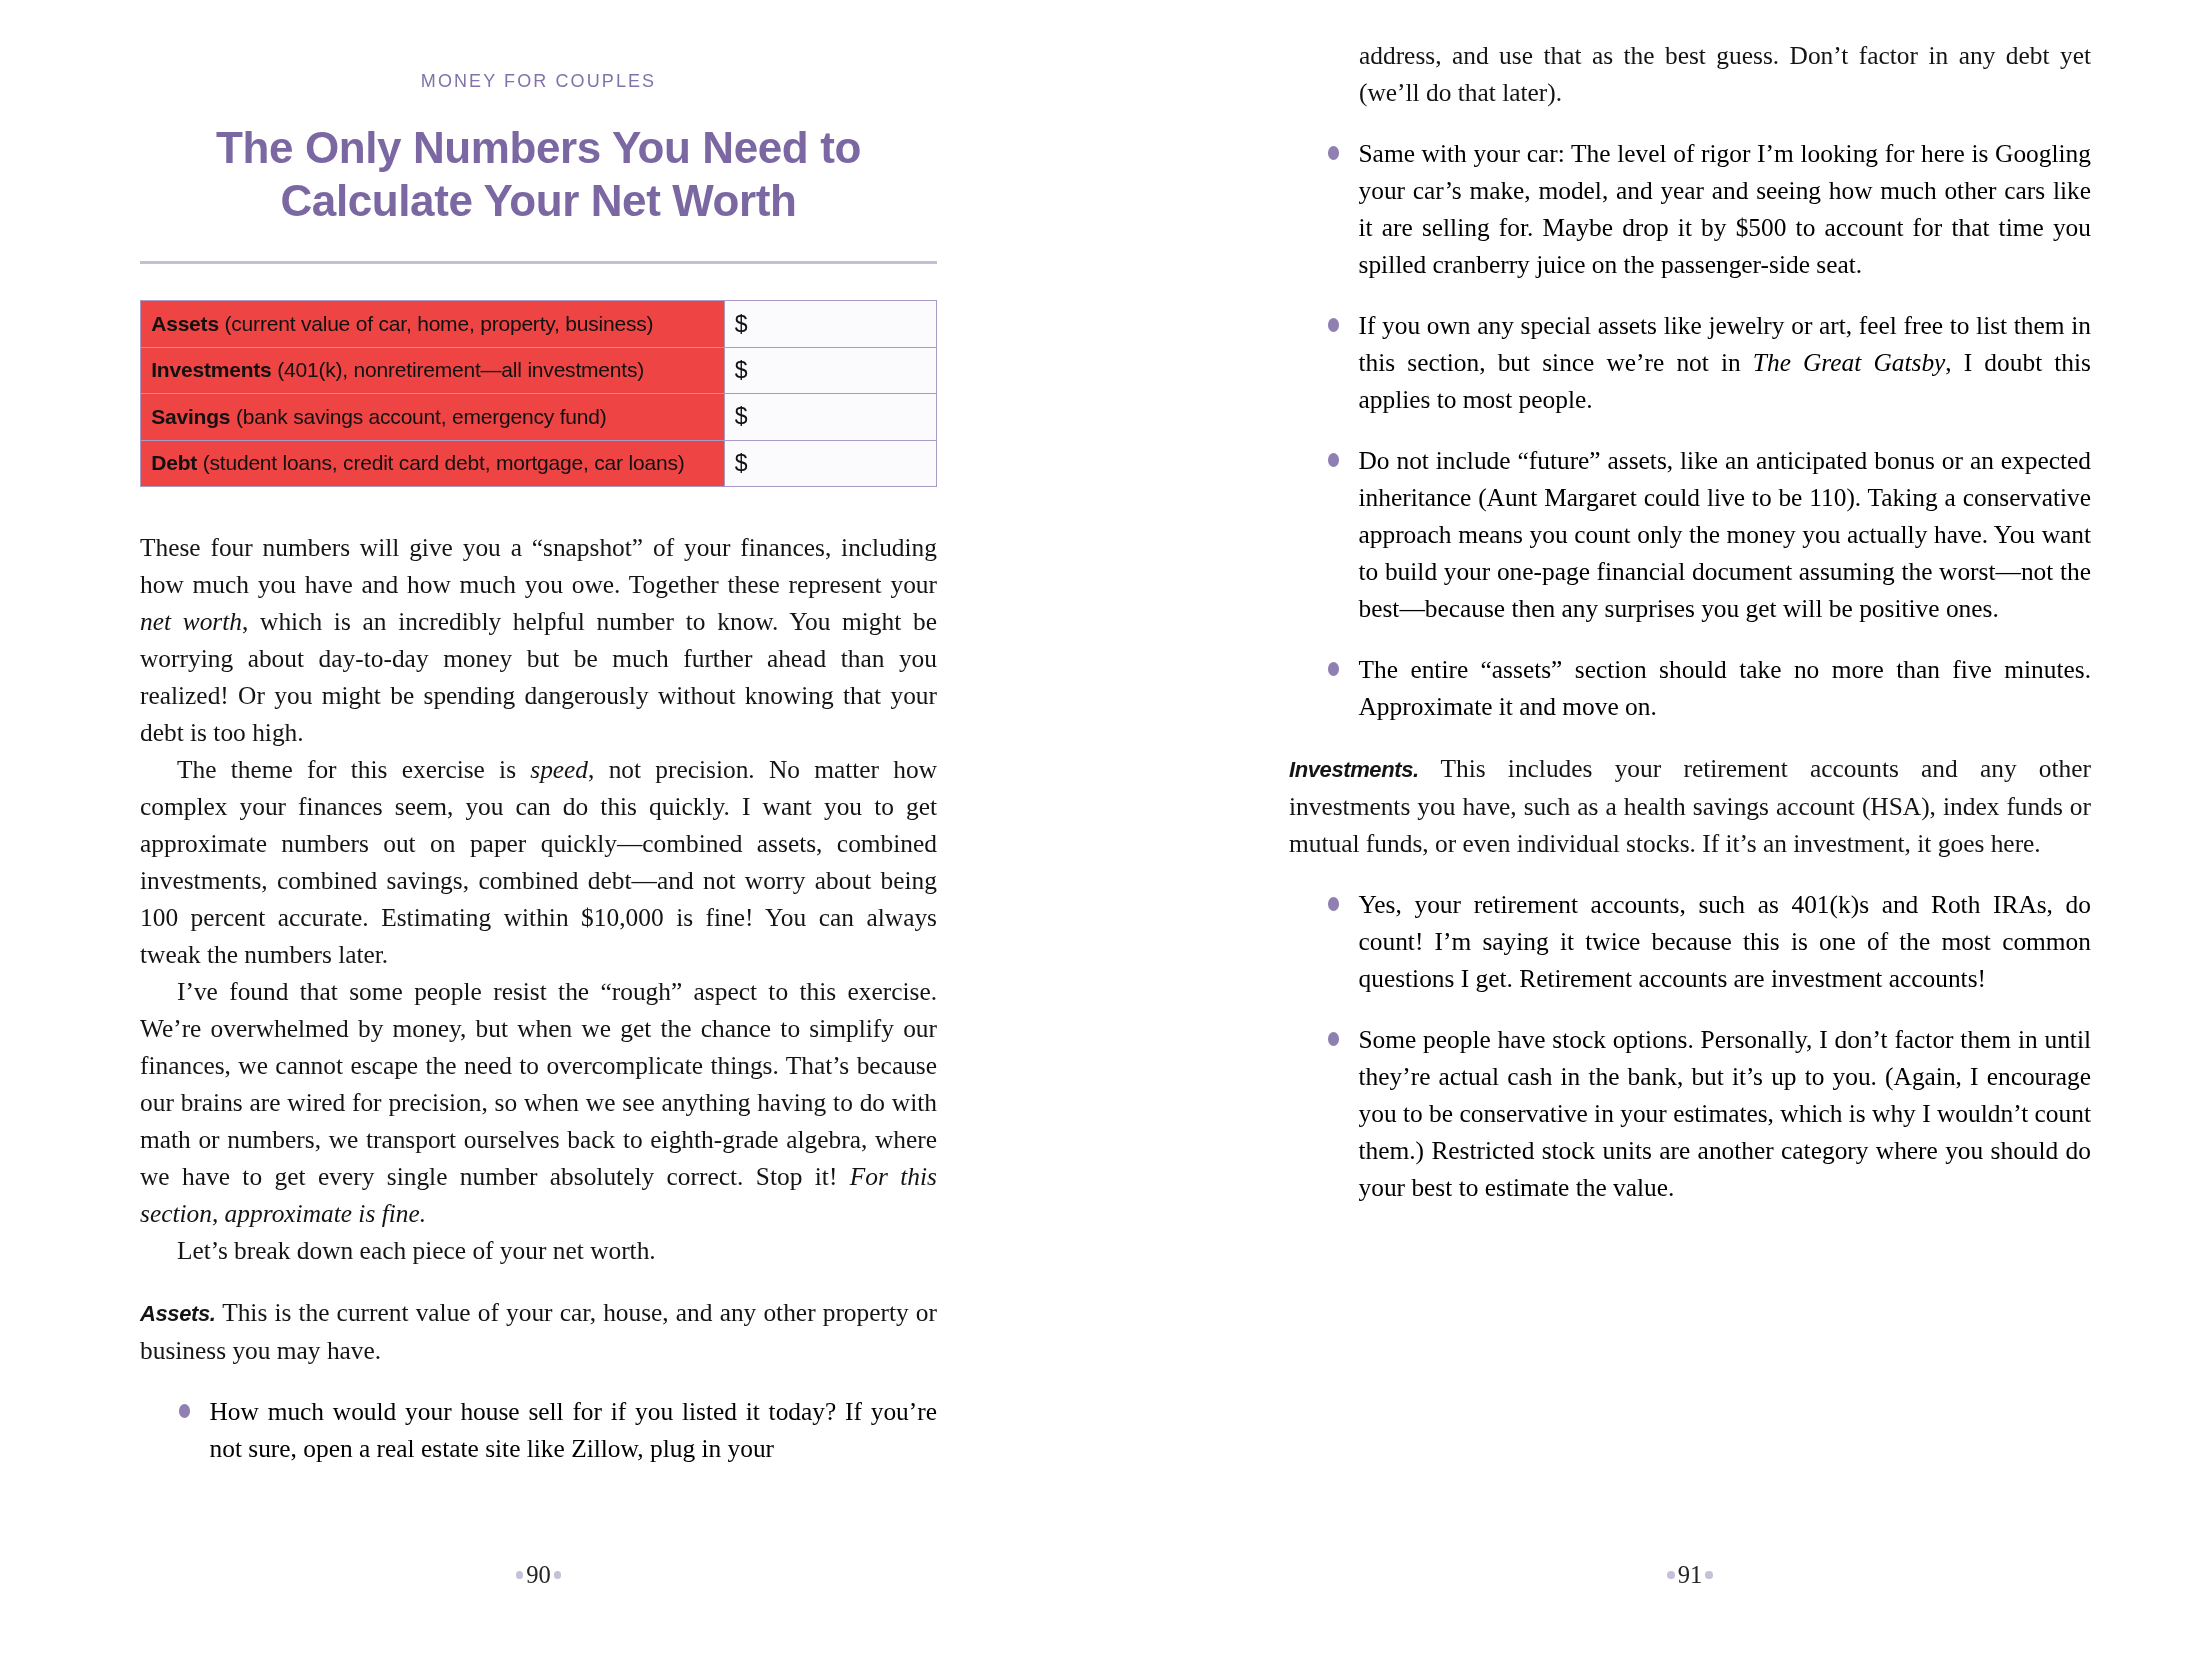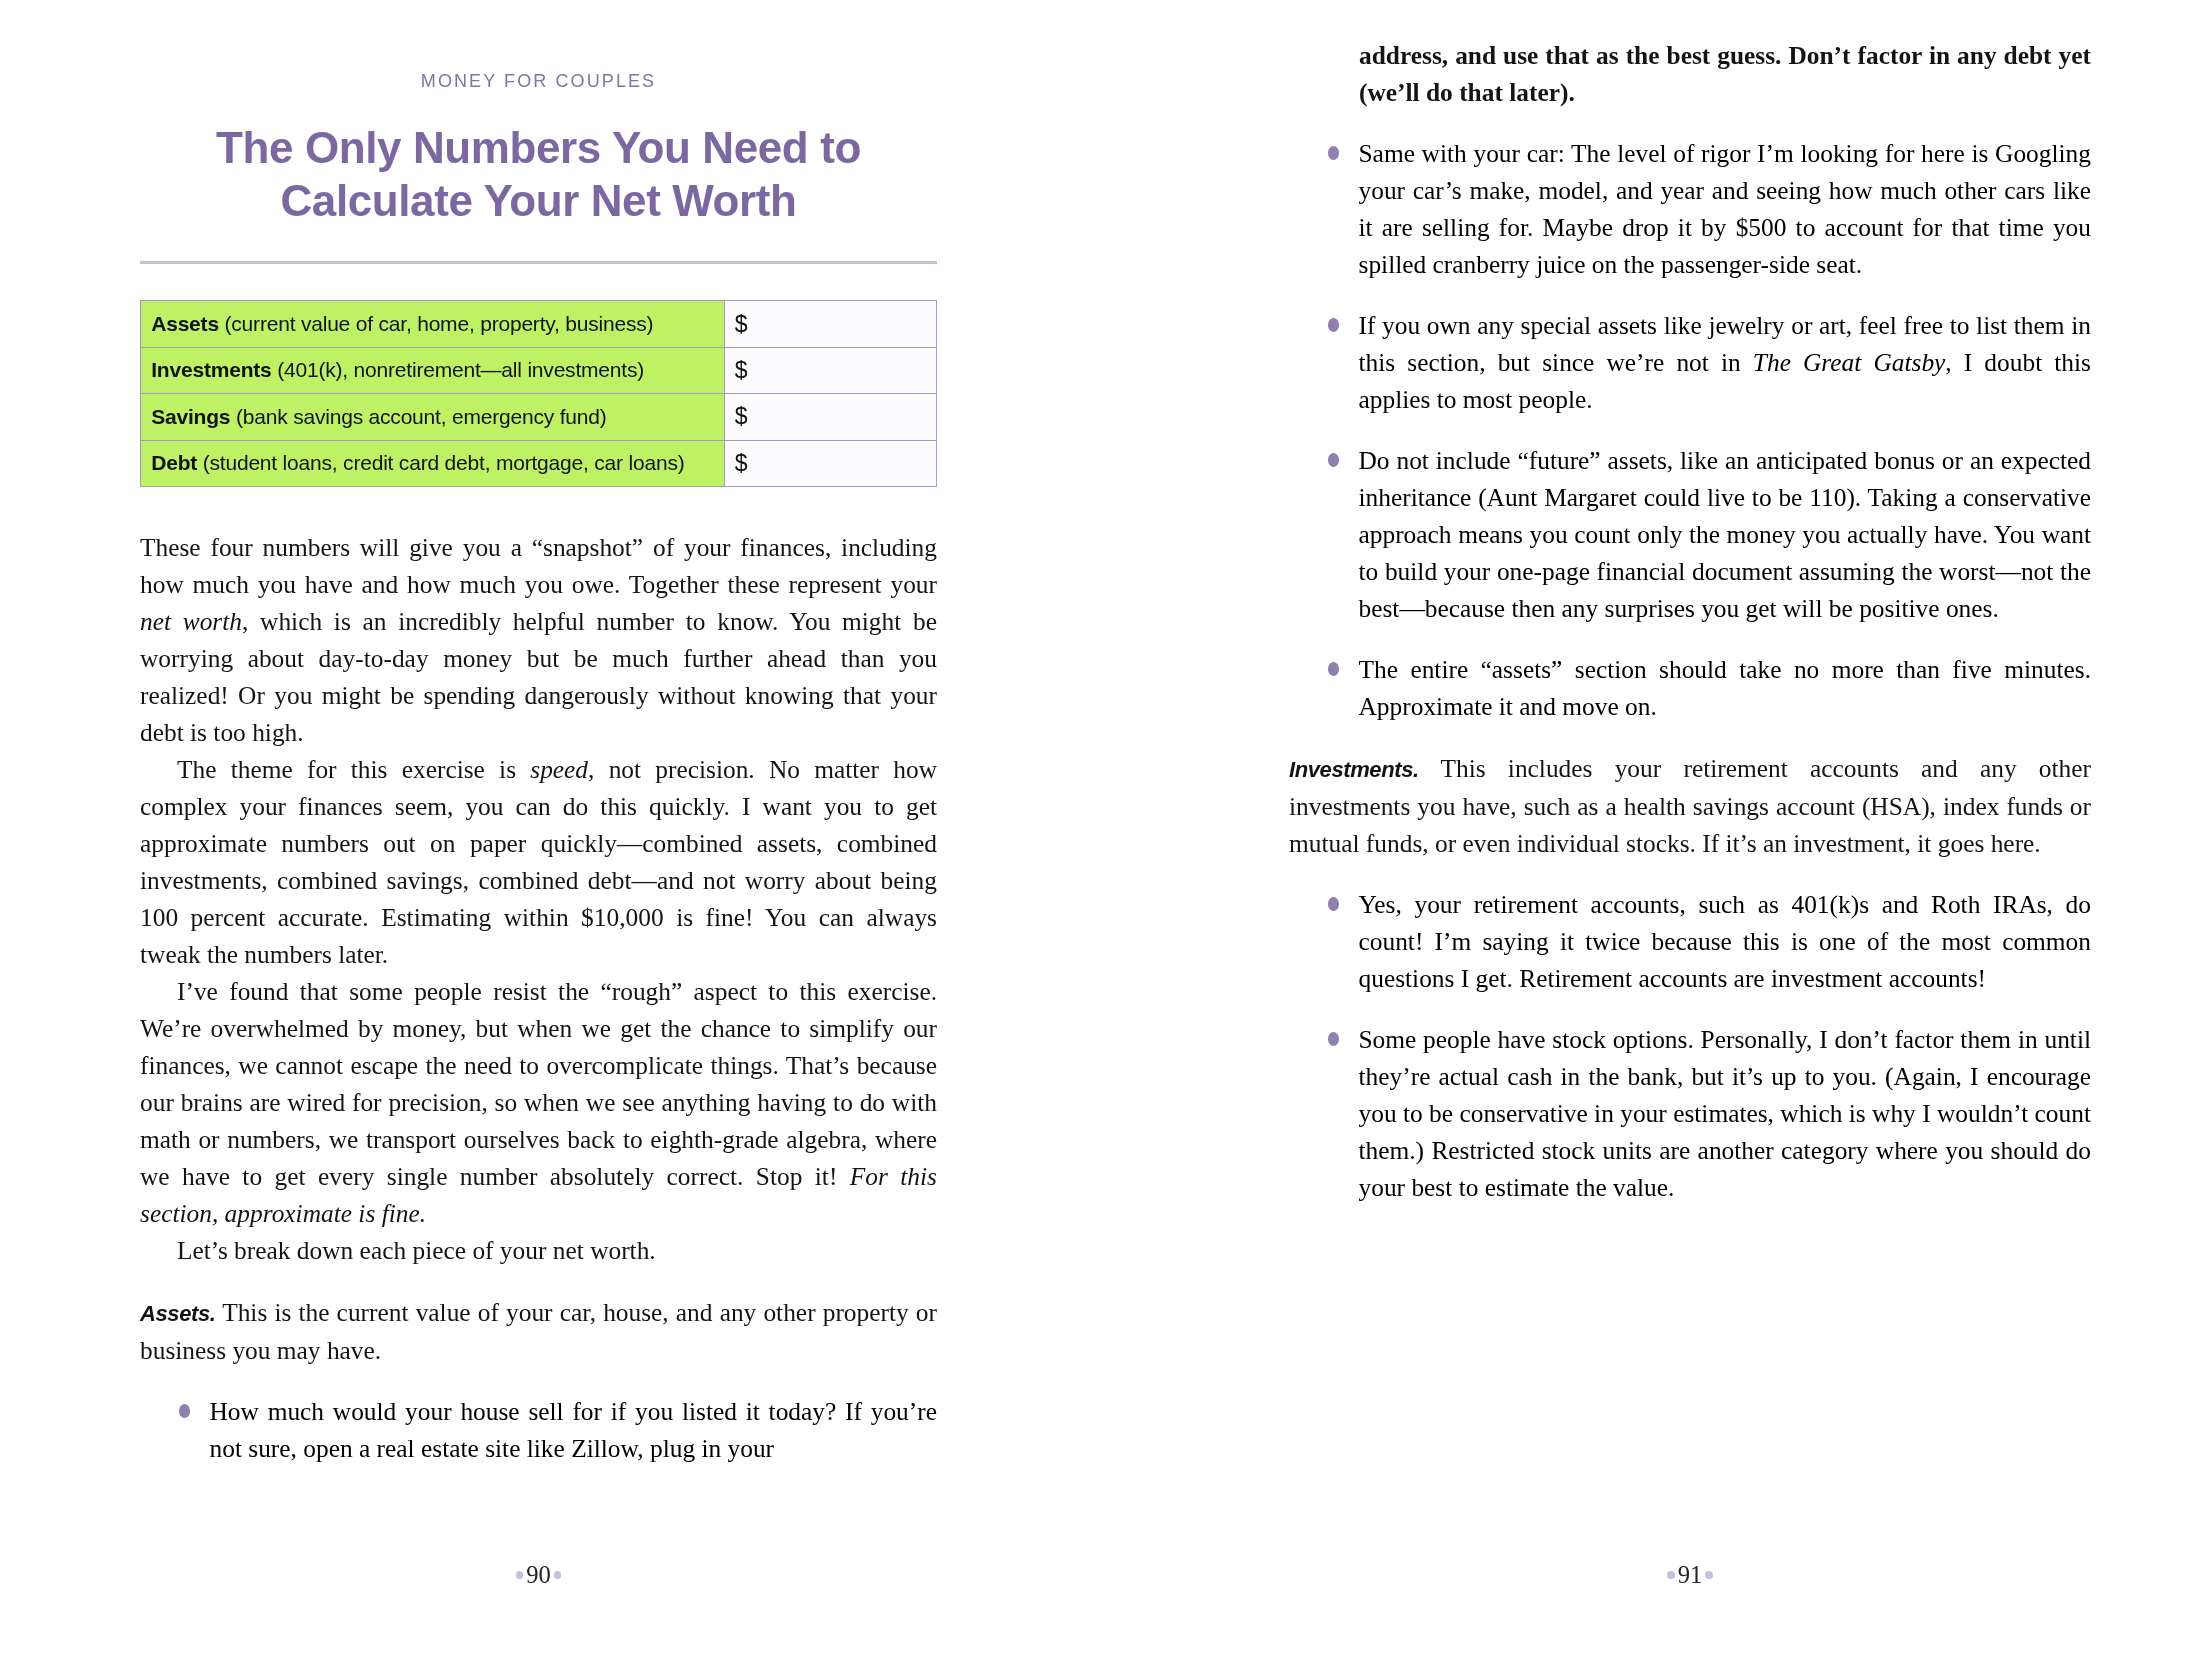--- a/index.html
+++ b/index.html
@@ -15,28 +15,28 @@
 
   .title{margin:29px 0 0 0;text-align:center;
     font-family:"Liberation Sans",sans-serif;font-weight:700;
     font-size:44px;line-height:53px;letter-spacing:-0.4px;color:#7b68a3;}
 
   .divider{margin-top:34px;height:3.4px;background:#c6bdd7;}
 
   .nw-table{margin-top:36px;width:100%;border-collapse:collapse;
     font-family:"Liberation Sans",sans-serif;font-size:21px;color:#111;}
   .nw-table td{border:1.7px solid #a89ac2;height:42px;padding:1.7px 10.2px;vertical-align:middle;}
-  .nw-table td.cell-label{background:#bef264;letter-spacing:-0.2px;}
+  .nw-table td.cell-label{background:#ef4444;letter-spacing:-0.2px;}
   .nw-table td.cell-label b{font-weight:700;}
   .nw-table td.cell-value{background:#fbfafc;width:191px;font-size:23px;}
 
   .para{font-size:25.4px;line-height:37px;color:#141414;text-align:justify;margin:0;}
   .para.first{margin-top:42px;}
   .para.indent{text-indent:37px;}
-  .para.cont{margin-top:37px;padding-left:70px;font-weight:bold;}
+  .para.cont{margin-top:37px;padding-left:70px;}
   .para.section{margin-top:25.4px;}
   .run-i{font-style:italic;}
   .run-lead{font-family:"Liberation Sans",sans-serif;font-weight:700;font-style:italic;
     font-size:22px;letter-spacing:-0.4px;}
 
   .bullet{display:flex;margin-top:24px;}
   .dot{flex:0 0 auto;width:11px;height:13.6px;border-radius:50%;background:#9080b2;
     margin:11px 0 0 39px;}
   .bullet-text{flex:1;margin-left:19.5px;font-size:25.4px;line-height:37px;color:#000000;
     text-align:justify;}

